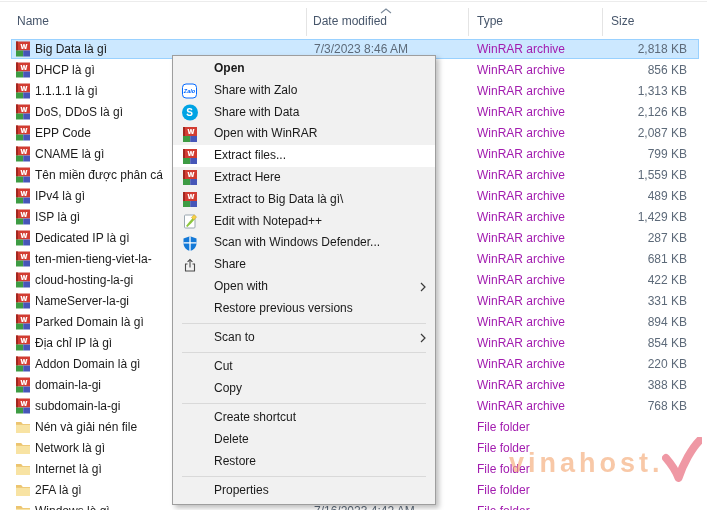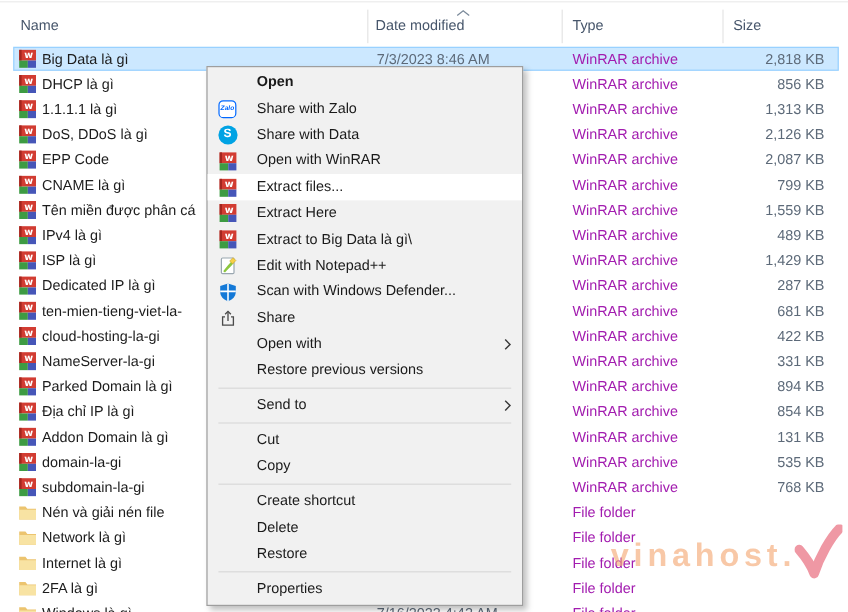--- a/index.html
+++ b/index.html
@@ -279,34 +279,34 @@
         <span class="cell-icon"><svg width="16" height="16" viewBox="0 0 16 16">
             <rect x="1" y="0.5" width="14" height="9" fill="#d23c32"></rect>
             <rect x="1" y="0.5" width="2" height="9" fill="#a3261f"></rect>
             <text x="9" y="7.6" font-size="8" font-weight="bold" fill="#ffffff" text-anchor="middle" font-family="DejaVu Sans, sans-serif">w</text>
             <rect x="1" y="9.5" width="7.2" height="6" fill="#3d9b43"></rect>
             <rect x="8.2" y="9.5" width="6.8" height="6" fill="#4656b8"></rect>
           </svg></span>
         <span class="cell-name">Addon Domain là gì</span>
         <span class="cell-date"></span>
         <span class="cell-type">WinRAR archive</span>
-        <span class="cell-size">131 KB</span>
+        <span class="cell-size">220 KB</span>
       </div>
       <div class="row">
         <span class="cell-icon"><svg width="16" height="16" viewBox="0 0 16 16">
             <rect x="1" y="0.5" width="14" height="9" fill="#d23c32"></rect>
             <rect x="1" y="0.5" width="2" height="9" fill="#a3261f"></rect>
             <text x="9" y="7.6" font-size="8" font-weight="bold" fill="#ffffff" text-anchor="middle" font-family="DejaVu Sans, sans-serif">w</text>
             <rect x="1" y="9.5" width="7.2" height="6" fill="#3d9b43"></rect>
             <rect x="8.2" y="9.5" width="6.8" height="6" fill="#4656b8"></rect>
           </svg></span>
         <span class="cell-name">domain-la-gi</span>
         <span class="cell-date"></span>
         <span class="cell-type">WinRAR archive</span>
-        <span class="cell-size">535 KB</span>
+        <span class="cell-size">388 KB</span>
       </div>
       <div class="row">
         <span class="cell-icon"><svg width="16" height="16" viewBox="0 0 16 16">
             <rect x="1" y="0.5" width="14" height="9" fill="#d23c32"></rect>
             <rect x="1" y="0.5" width="2" height="9" fill="#a3261f"></rect>
             <text x="9" y="7.6" font-size="8" font-weight="bold" fill="#ffffff" text-anchor="middle" font-family="DejaVu Sans, sans-serif">w</text>
             <rect x="1" y="9.5" width="7.2" height="6" fill="#3d9b43"></rect>
             <rect x="8.2" y="9.5" width="6.8" height="6" fill="#4656b8"></rect>
           </svg></span>
         <span class="cell-name">subdomain-la-gi</span>
@@ -428,21 +428,21 @@
             <path d="M5.5 6.5 H3.5 V13.5 H12.5 V6.5 H10.5"></path>
             <path d="M8 10 V2.2"></path>
             <path d="M5.6 4.4 L8 2 L10.4 4.4"></path>
           </svg>
         </span><span>Share</span></div>
       <div class="mi"><span>Open with</span><span class="chev"><svg width="6" height="10" viewBox="0 0 6 10" fill="none" stroke="#3a3a3a" stroke-width="1.2">
             <path d="M1 1 L5 5 L1 9"></path>
           </svg></span></div>
       <div class="mi"><span>Restore previous versions</span></div>
       <div class="sep"></div>
-      <div class="mi"><span>Send to</span><span class="chev"><svg width="6" height="10" viewBox="0 0 6 10" fill="none" stroke="#3a3a3a" stroke-width="1.2">
+      <div class="mi"><span>Scan to</span><span class="chev"><svg width="6" height="10" viewBox="0 0 6 10" fill="none" stroke="#3a3a3a" stroke-width="1.2">
             <path d="M1 1 L5 5 L1 9"></path>
           </svg></span></div>
       <div class="sep"></div>
       <div class="mi"><span>Cut</span></div>
       <div class="mi"><span>Copy</span></div>
       <div class="sep"></div>
       <div class="mi"><span>Create shortcut</span></div>
       <div class="mi"><span>Delete</span></div>
       <div class="mi"><span>Restore</span></div>
       <div class="sep"></div>

